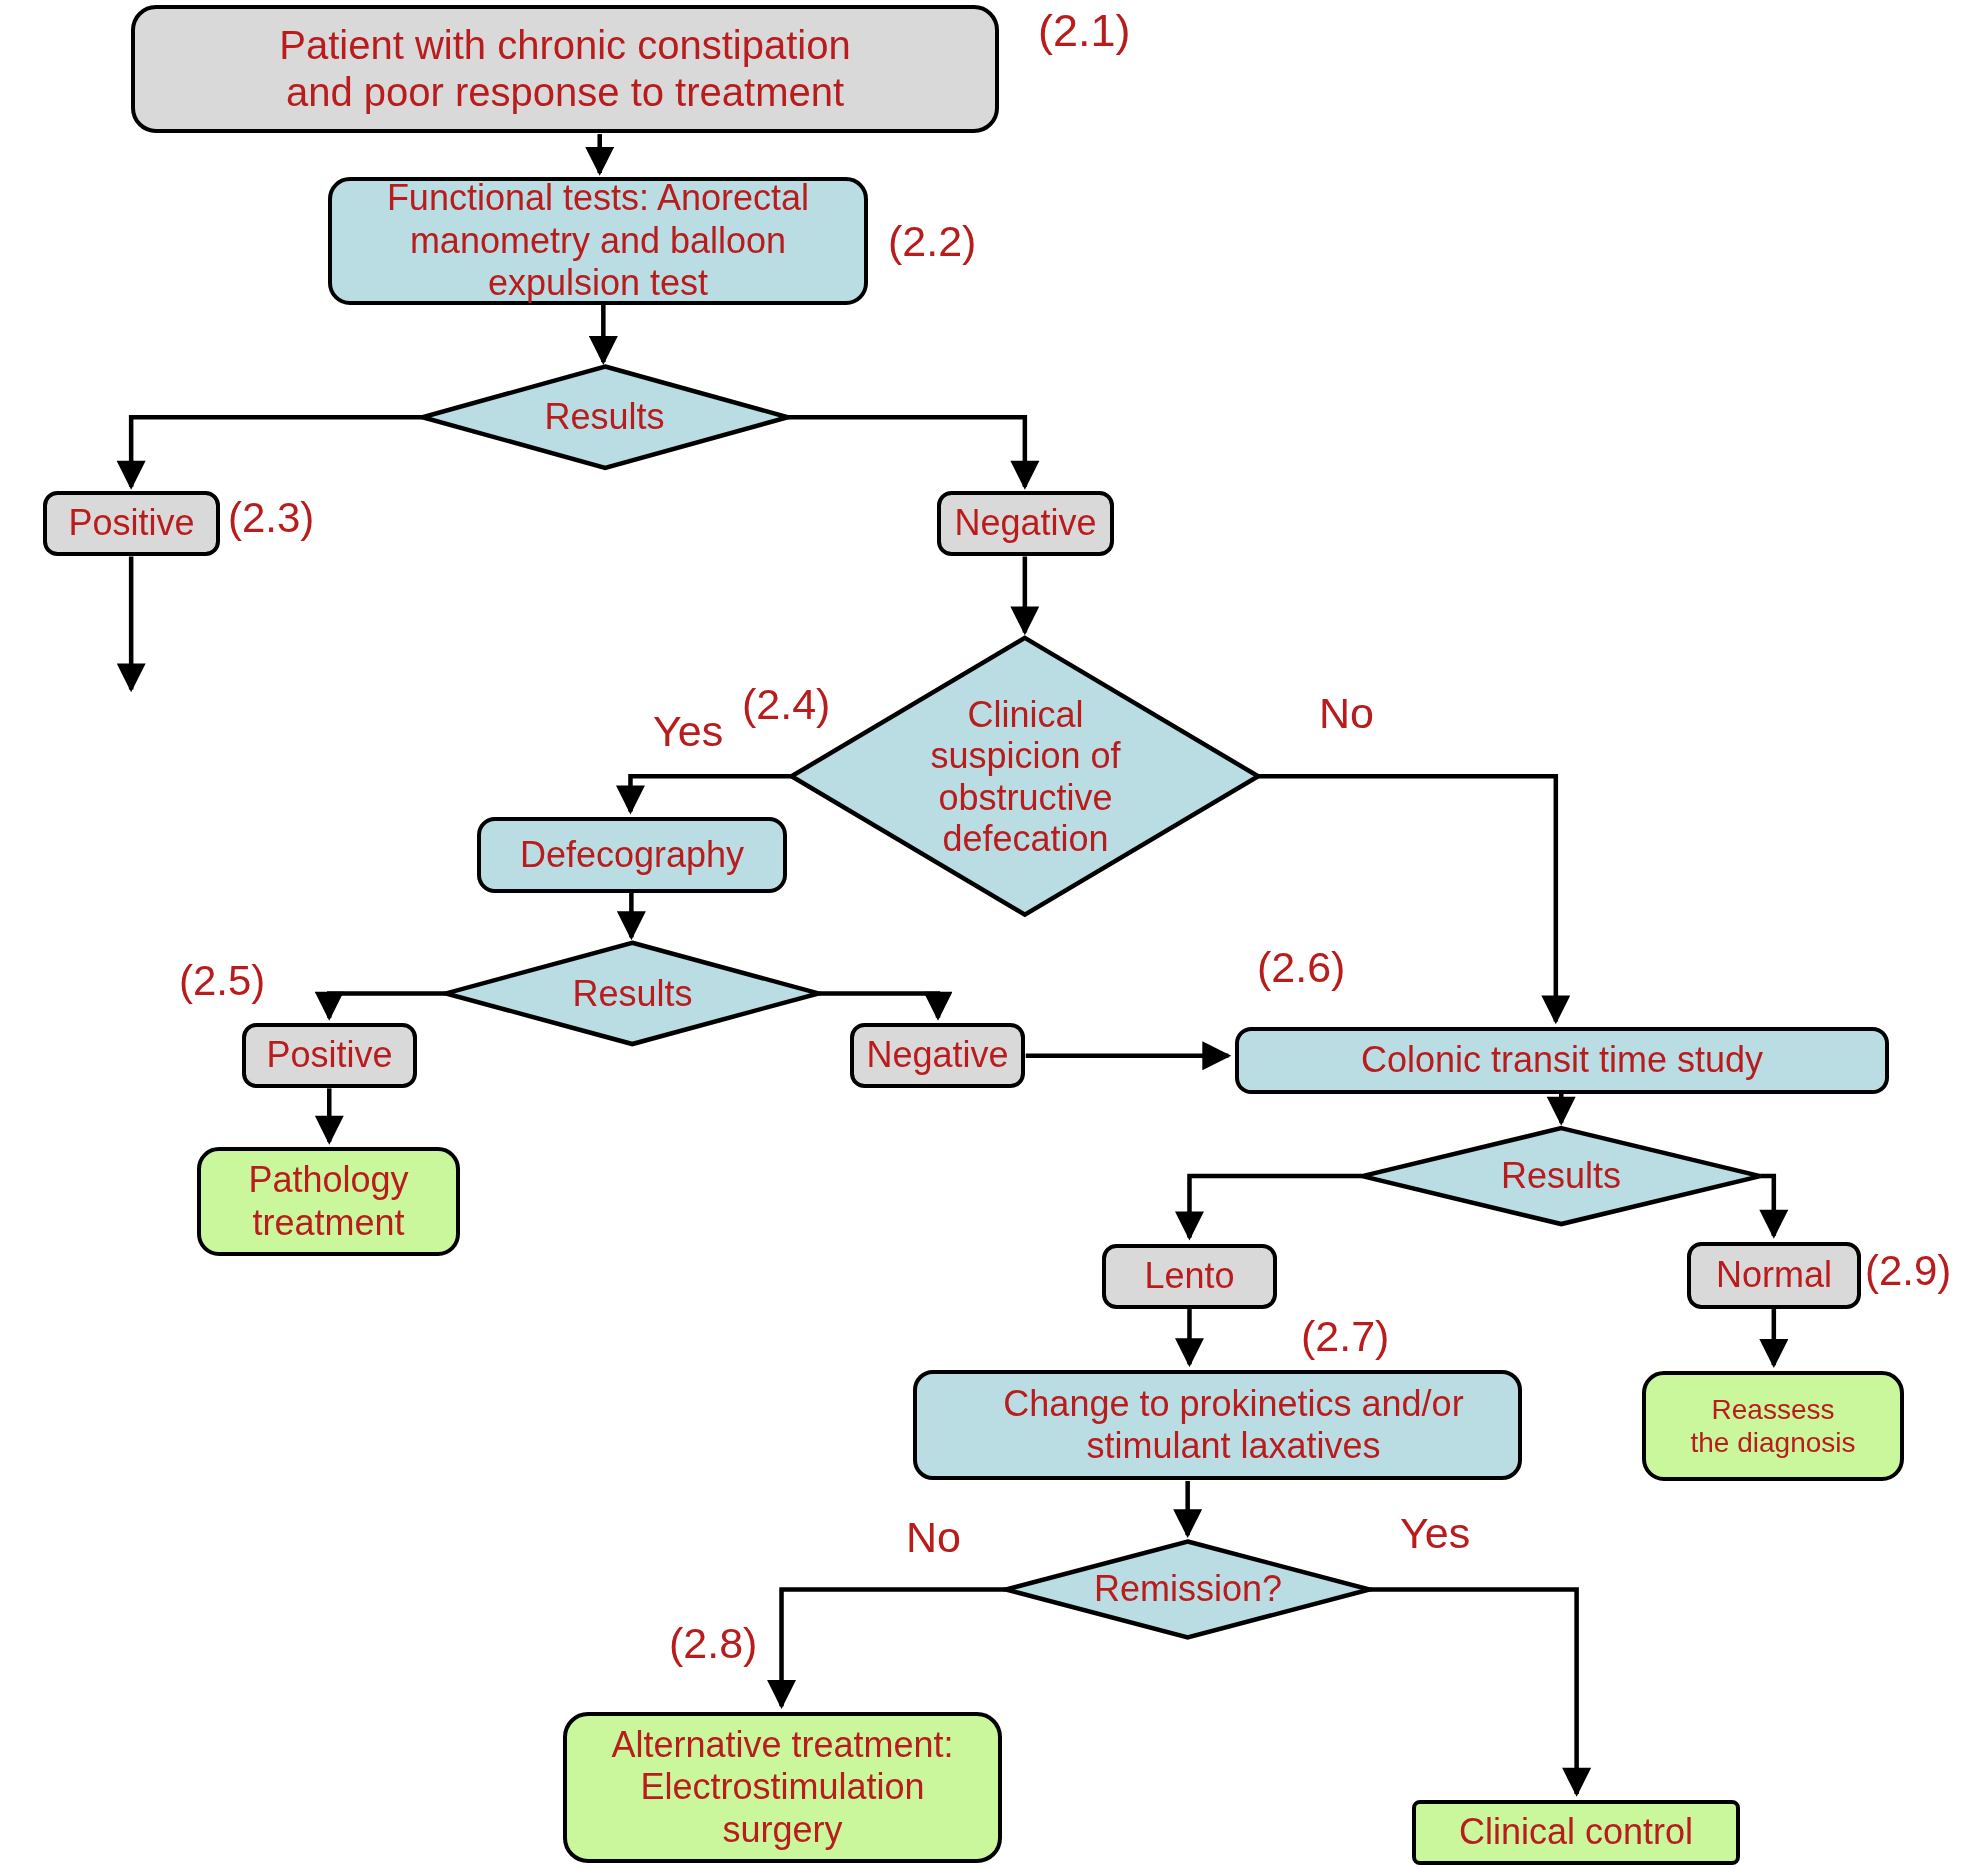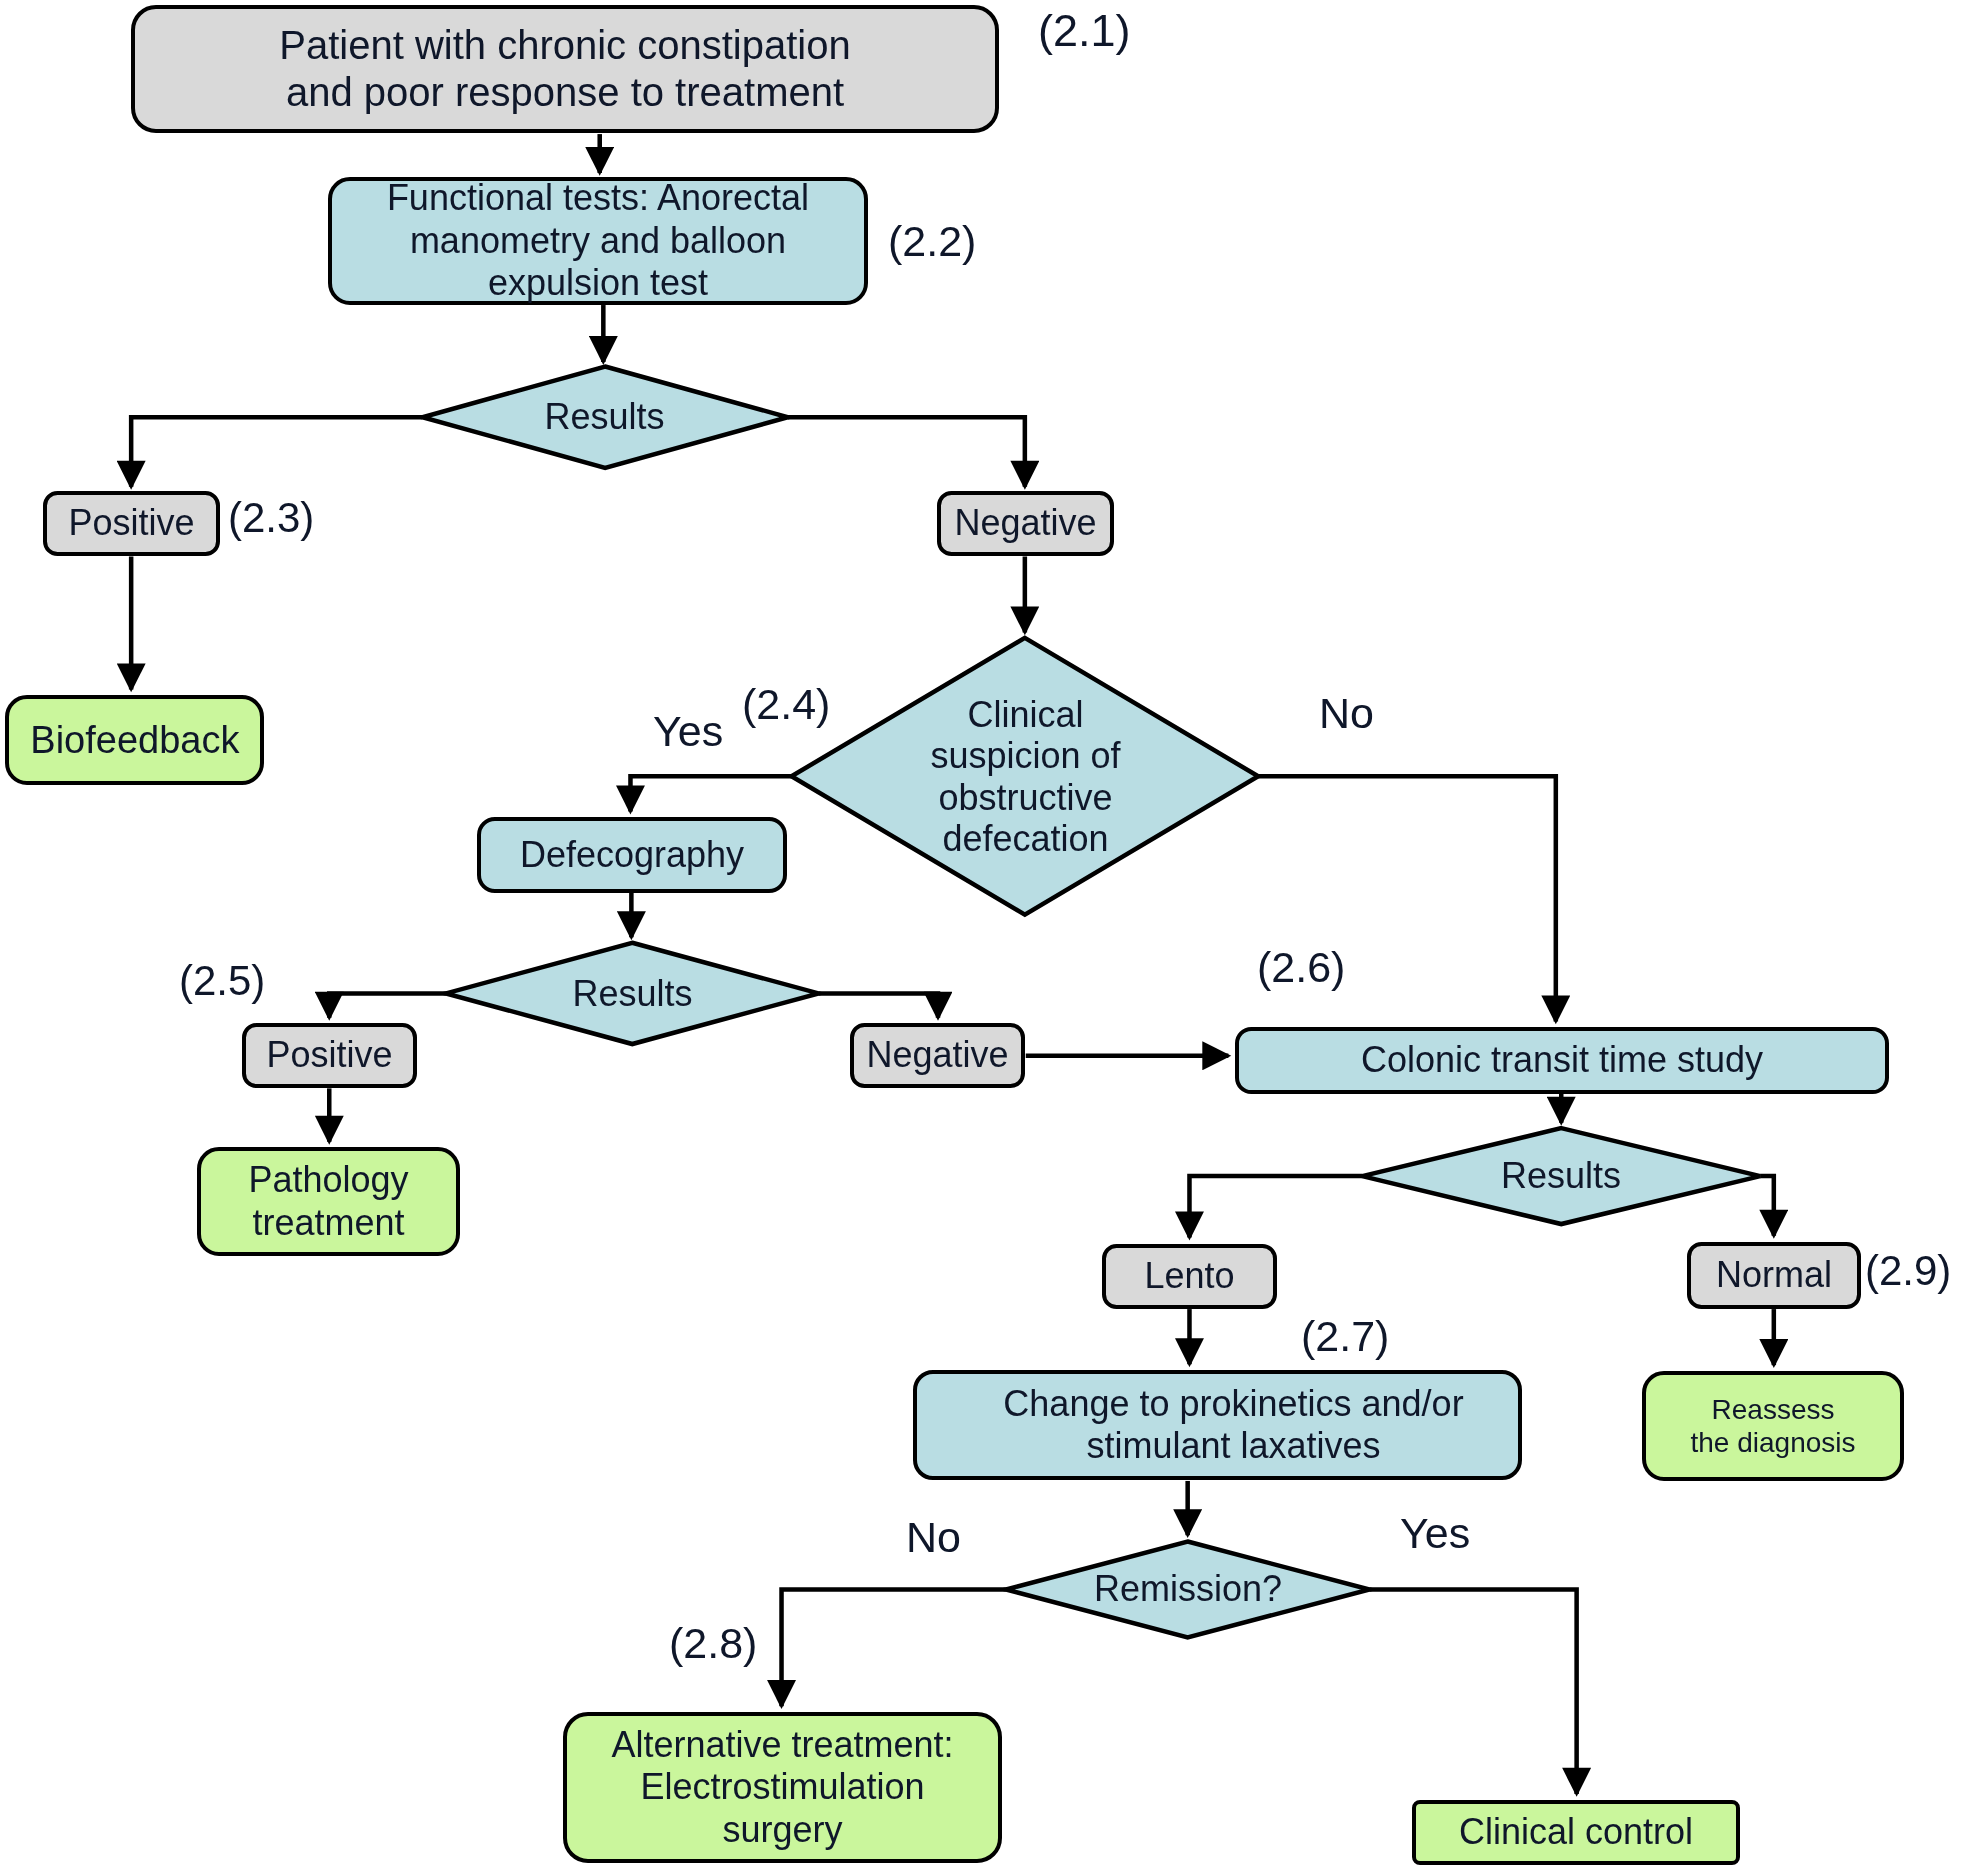--- a/index.html
+++ b/index.html
@@ -1,21 +1,21 @@
 <!DOCTYPE html>
 <html style="font-size:14.5px"><head>
 <meta charset="utf-8">
 <style>
   html,body{margin:0;padding:0;background:#ffffff;}
   .canvas{
     position:relative;
     width:1971px;height:1871px;
     background:#ffffff;
     font-family:"Liberation Sans", sans-serif;
-    color:#0f172a;
+    color:#b91c1c;
     overflow:hidden;
   }
   .layer{position:absolute;left:0;top:0;}
   .edge{fill:none;stroke:#000;stroke-width:5;}
   .shape-blue{fill:#b9dde3;stroke:#000;stroke-width:5;}
   .node{
     position:absolute;
     box-sizing:border-box;
     border:4.5px solid #000;
     display:flex;align-items:center;justify-content:center;
@@ -84,21 +84,20 @@
 and poor response to treatment</div>
 
   <div class="node blue" style="left:328px;top:177px;width:540px;height:128px;border-radius:22px;font-size:36px;">Functional tests: Anorectal
 manometry and balloon
 expulsion test</div>
 
   <div class="node gray" style="left:43px;top:491px;width:177px;height:65px;border-radius:14.5px;font-size:36px;">Positive</div>
 
   <div class="node gray" style="left:937px;top:491px;width:177px;height:65px;border-radius:14.5px;font-size:36px;">Negative</div>
 
-  <div class="node green" style="left:5.4px;top:695px;width:259px;height:90px;border-radius:22px;font-size:38px;">Biofeedback</div>
 
   <div class="node blue" style="left:477px;top:817px;width:310px;height:76px;border-radius:18px;font-size:36px;">Defecography</div>
 
   <div class="node gray" style="left:242px;top:1023px;width:175px;height:65px;border-radius:14.5px;font-size:36px;">Positive</div>
 
   <div class="node gray" style="left:850px;top:1023px;width:175px;height:65px;border-radius:14.5px;font-size:36px;">Negative</div>
 
   <div class="node green" style="left:197px;top:1147px;width:263px;height:109px;border-radius:22px;font-size:36px;">Pathology
 treatment</div>
 

